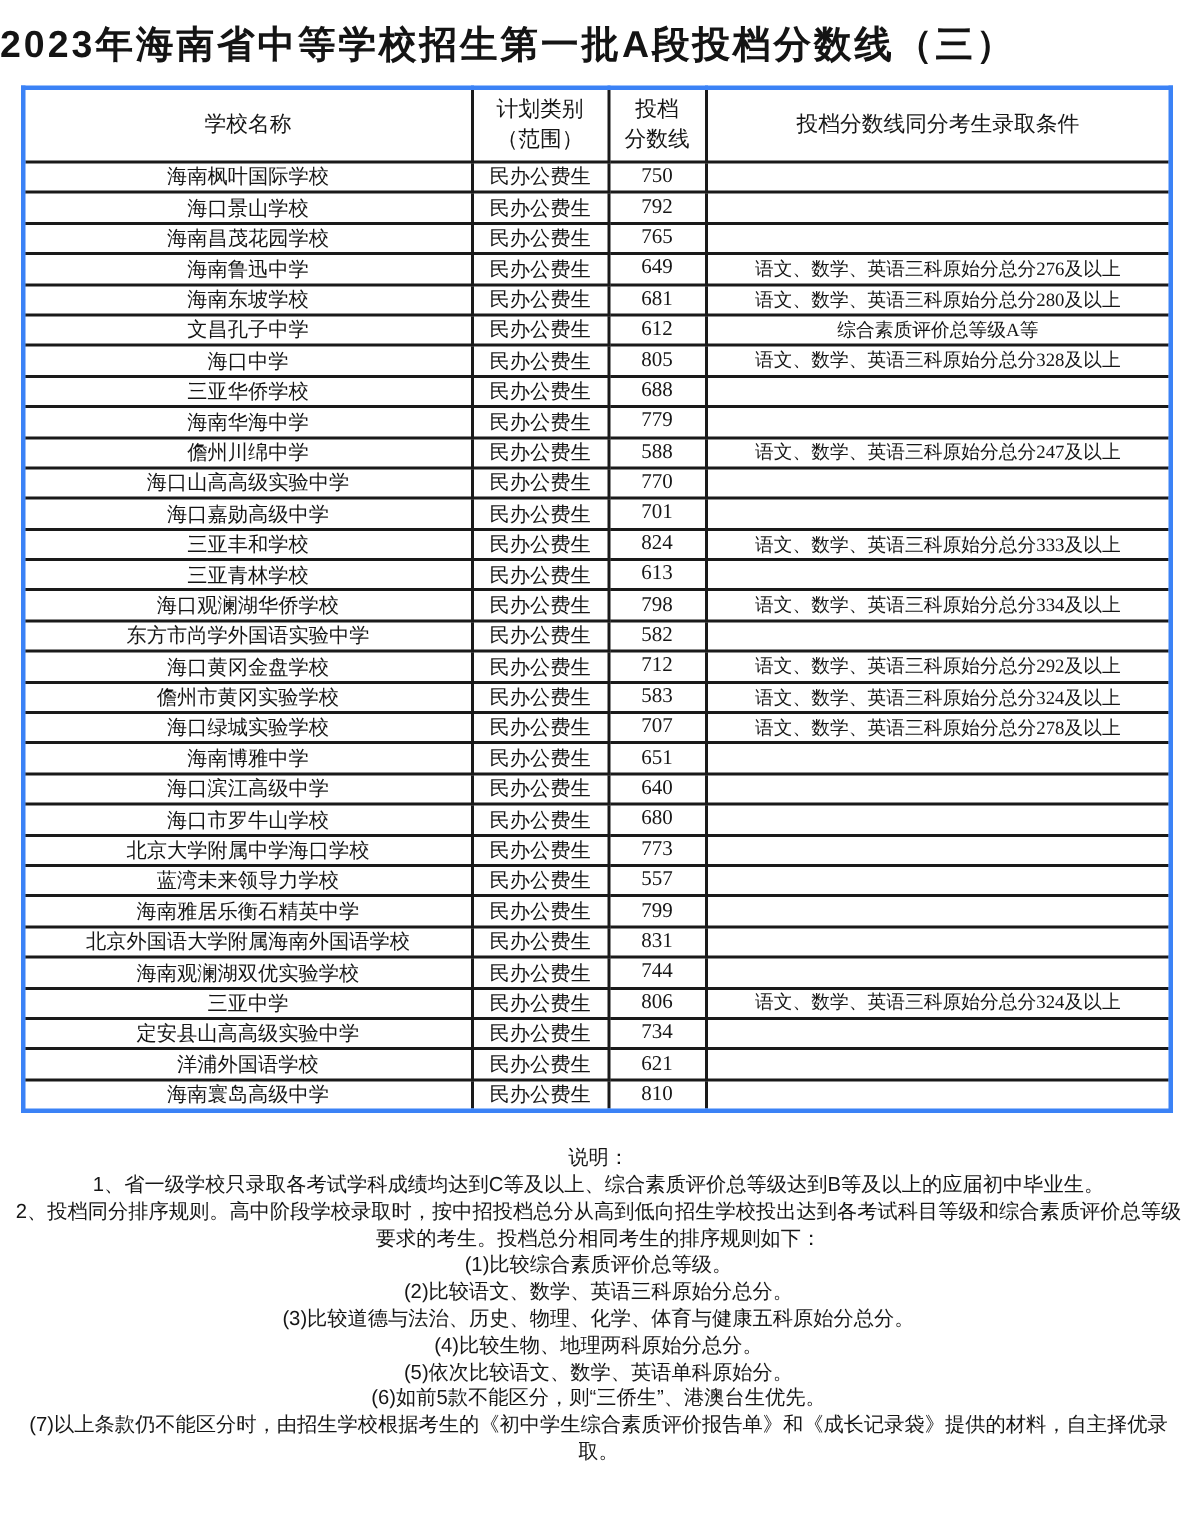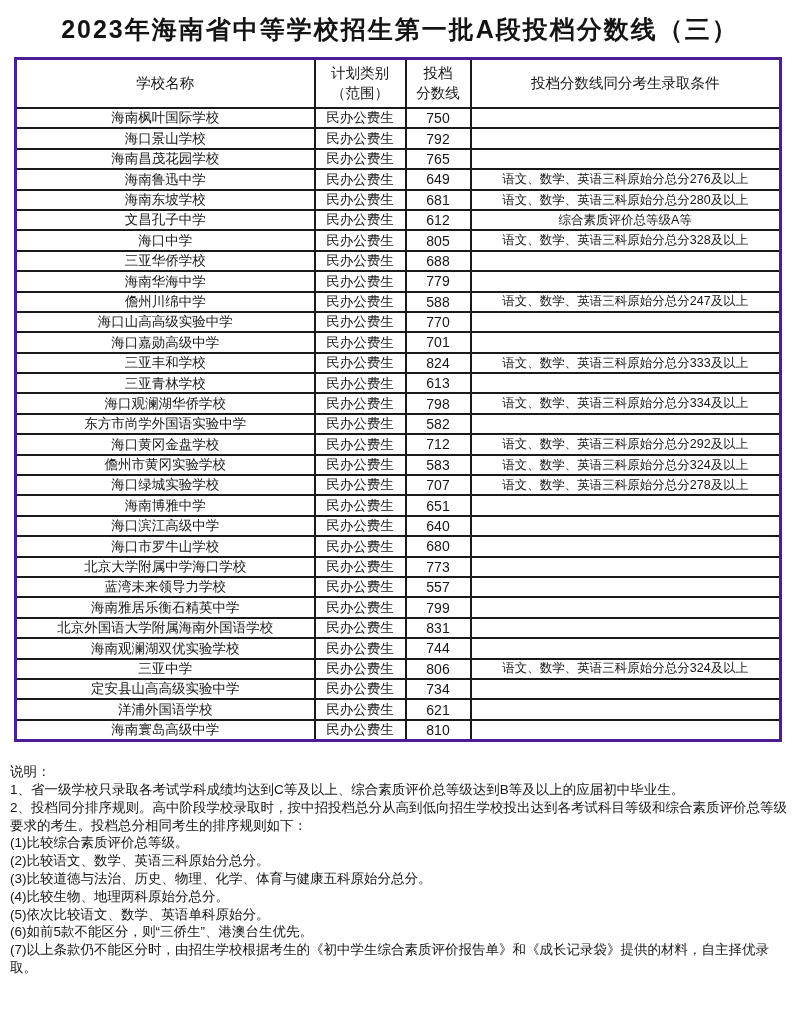--- a/index.html
+++ b/index.html
@@ -11,33 +11,34 @@
     color: #111111;
   }
   .page {
     width: 800px;
     height: 1022px;
     background: #ffffff;
     overflow: hidden;
   }
   .doc-title {
     padding-top: 13px;
-    text-align: center;
+    text-align: left;
     font-size: 25px;
     font-weight: bold;
     letter-spacing: 2px;
     color: #141414;
     white-space: nowrap;
   }
   table.score-table {
     border-collapse: collapse;
     table-layout: fixed;
     width: 658px;
     margin: 11px 13px 0 14px;
-    border: 3px solid #4c1d95;
+    border: 3px solid #3b82f6;
+    font-family: Liberation Serif, serif;
   }
   .score-table th,
   .score-table td {
     border: 2px solid #1a1a1a;
     text-align: center;
     vertical-align: middle;
     padding: 0;
     overflow: hidden;
   }
   .score-table th {
@@ -59,20 +60,21 @@
   .col-category  { width: 91px;  }
   .col-score     { width: 65px;  }
   .col-condition { width: 310px; }
   td.td-score { font-size: 14px; }
   td.td-cond  { font-size: 12.5px; margin-left: 21px; }
   .notes {
     margin: 21px 12px 17px 10px;
     font-size: 13.5px;
     line-height: 1.32;
     color: #161616;
+    text-align: center;
   }
   .notes .note-heading {
     font-size: 13.5px;
   }
   .notes .note-line {
     word-break: break-all;
   }
 </style>
 </head>
 <body>

